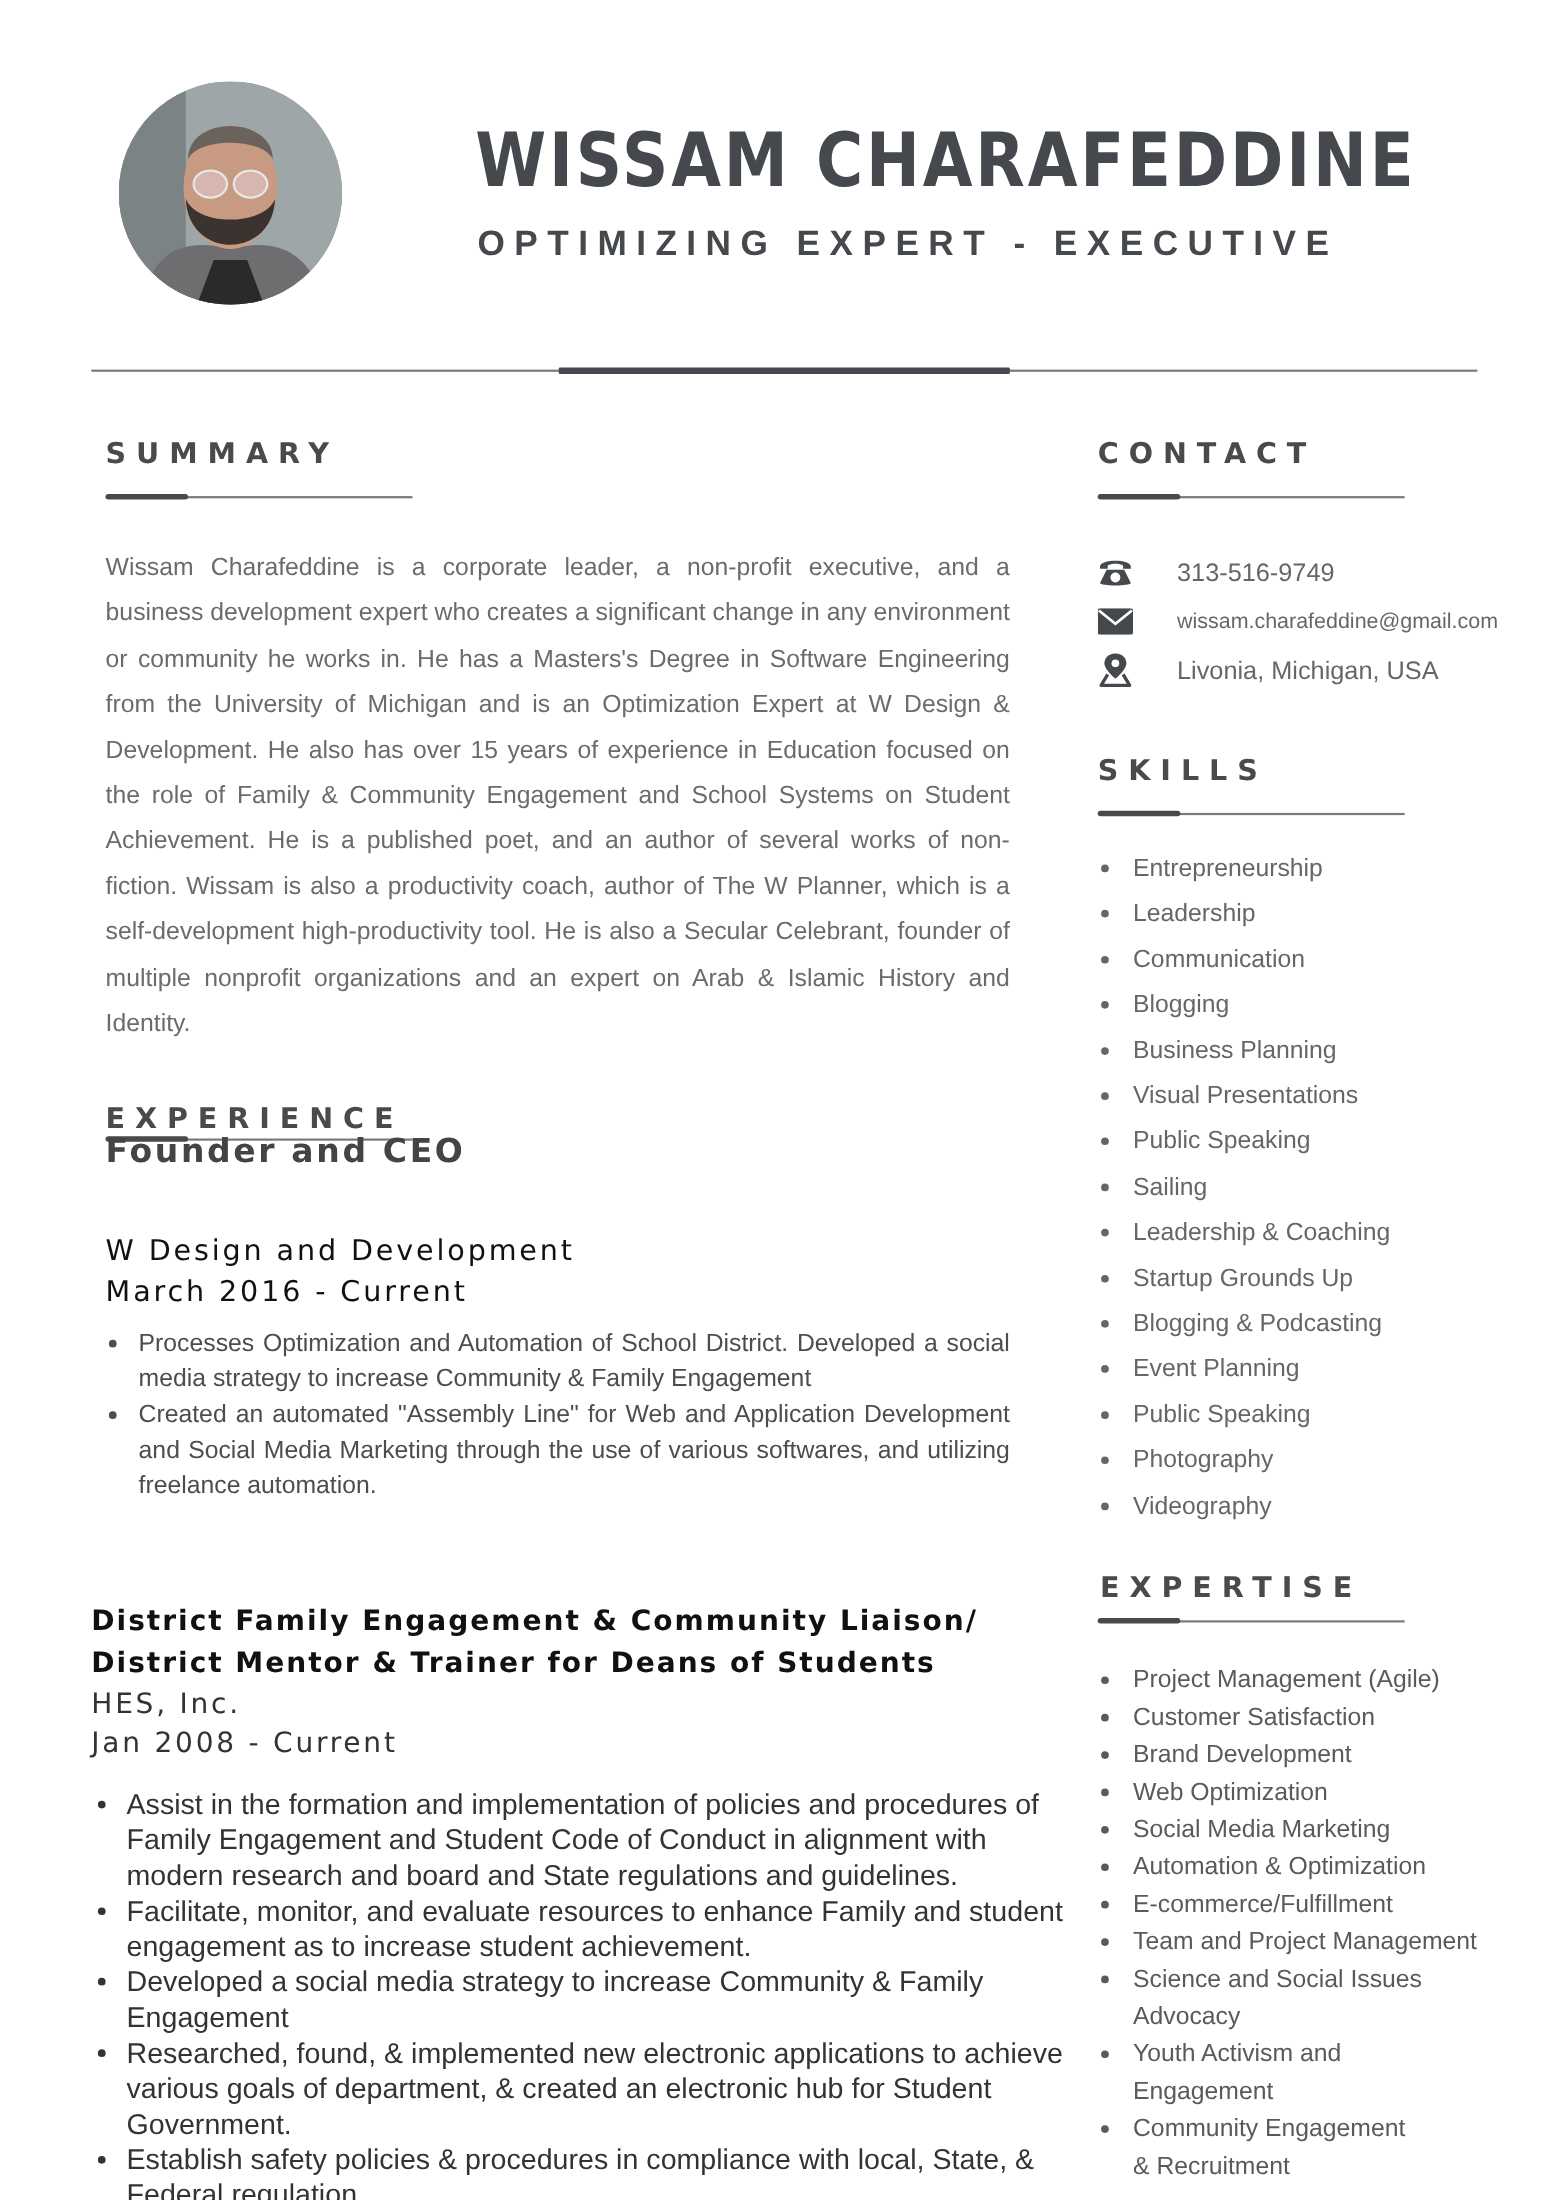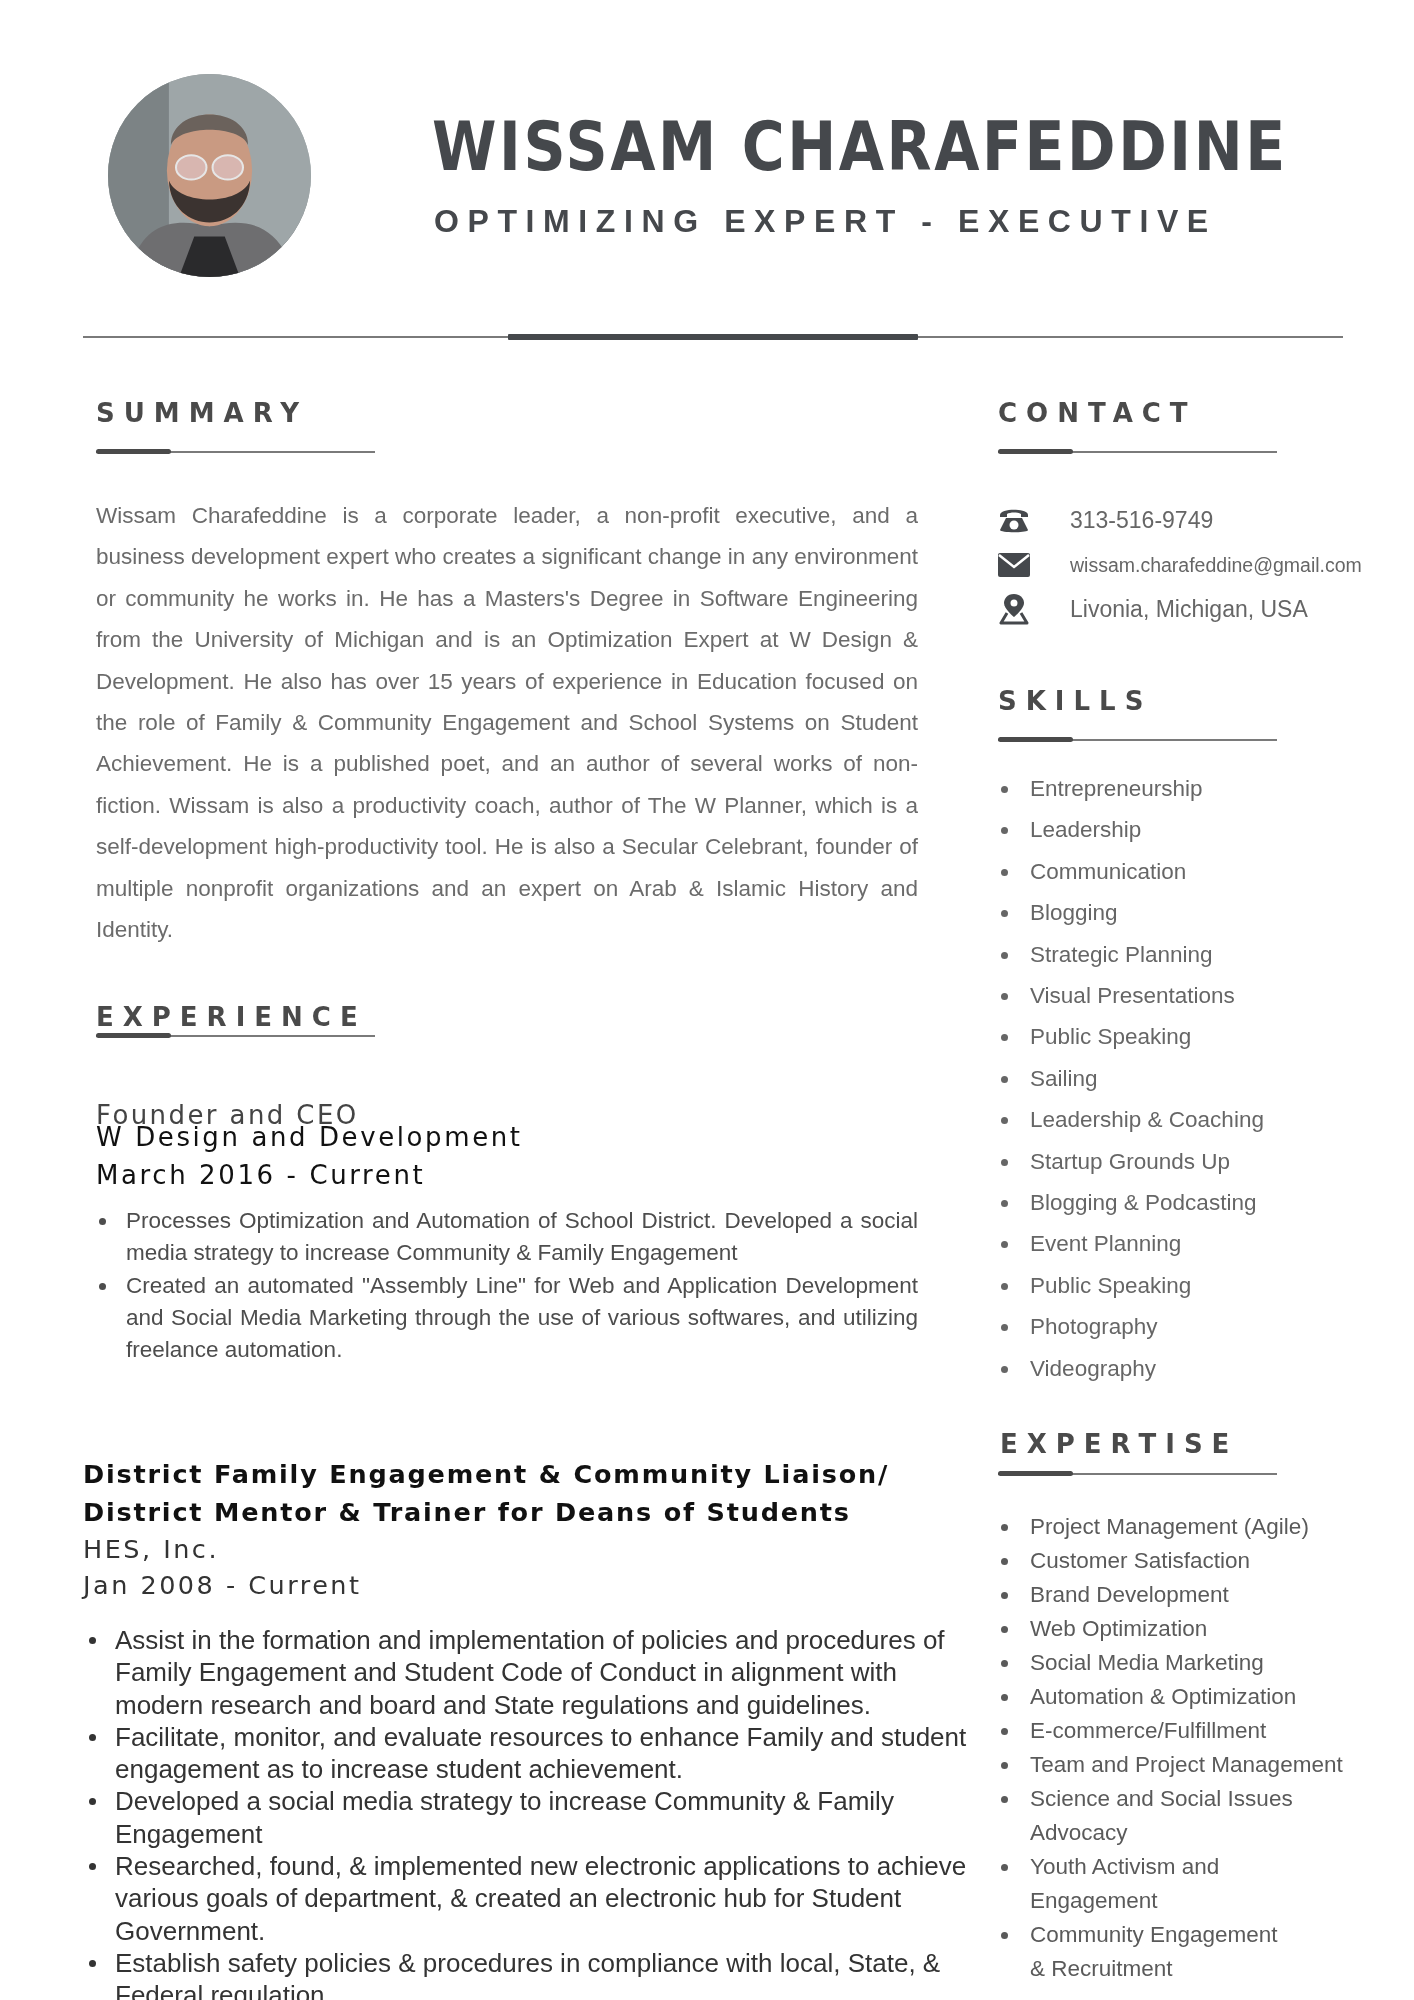--- a/index.html
+++ b/index.html
@@ -43,21 +43,21 @@
     }
 
     
     .summary {
       left: 96px; top: 495px; width: 822px; font-size: 22.5px; line-height: 41.4px;
       color: #6b6b6b; text-align: justify; font-family: "Liberation Sans", sans-serif;
     }
 
     
     .job-head { font-family: "DejaVu Sans", sans-serif; white-space: nowrap; }
-    .job1-title { left: 96px; top: 1096px; font-size: 26px; font-weight: 400; letter-spacing: 2.4px; color: #444; line-height: 38px; }
+    .job1-title { left: 96px; top: 1028px; font-size: 30px; font-weight: 700; letter-spacing: 2.4px; color: #444; line-height: 38px; }
     .job1-company { left: 96px; top: 1118px; font-size: 26px; letter-spacing: 2.6px; color: #111; line-height: 38px; }
     .job1-dates { left: 96px; top: 1156px; font-size: 26px; letter-spacing: 2.6px; color: #111; line-height: 38px; }
 
     .bullets { list-style: none; font-family: "Liberation Sans", sans-serif; color: #4d4d4d; }
     .bullets li { position: relative; }
     .bullets li::before {
       content: ""; position: absolute; width: 7px; height: 7px; border-radius: 50%; background: #4d4d4d;
     }
     .job1-bullets { left: 96px; top: 1205px; width: 822px; font-size: 22.5px; line-height: 32.3px; }
     .job1-bullets li { padding-left: 30px; text-align: justify; }
@@ -174,21 +174,21 @@
 </div>
 
 <div class="abs sec-title" style="left:998px; top:686px;">SKILLS</div>
 <div class="abs sec-rule" style="left:998px; top:739px;"></div>
 
 <ul class="abs side-list skills-list">
   <li>Entrepreneurship</li>
   <li>Leadership</li>
   <li>Communication</li>
   <li>Blogging</li>
-  <li>Strategic Planning</li>
+  <li>Business Planning</li>
   <li>Visual Presentations</li>
   <li>Public Speaking</li>
   <li>Sailing</li>
   <li>Leadership &amp; Coaching</li>
   <li>Startup Grounds Up</li>
   <li>Blogging &amp; Podcasting</li>
   <li>Event Planning</li>
   <li>Public Speaking</li>
   <li>Photography</li>
   <li>Videography</li>

